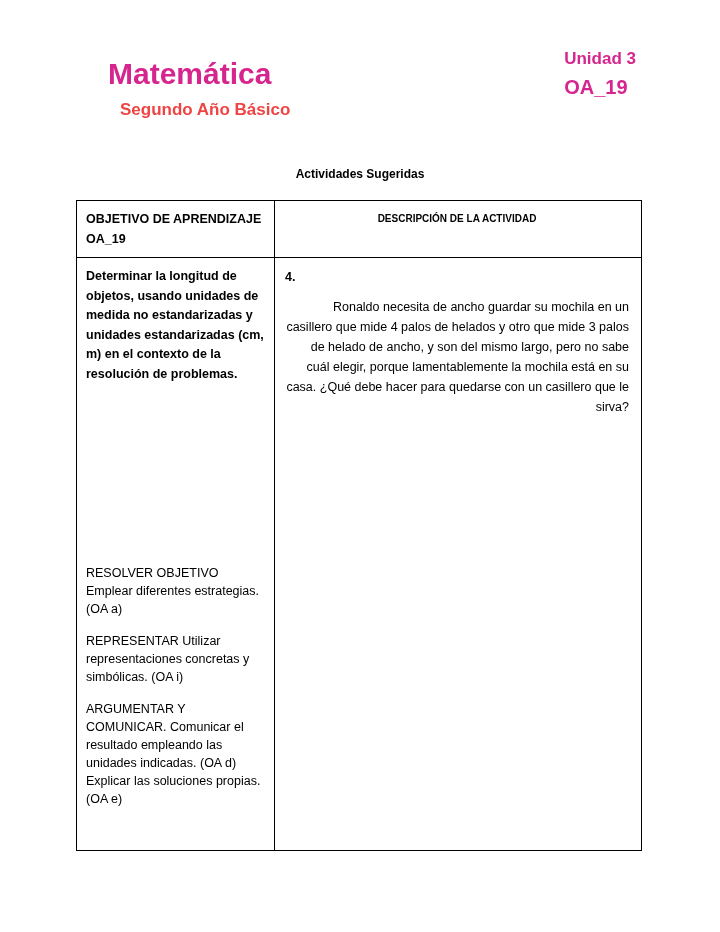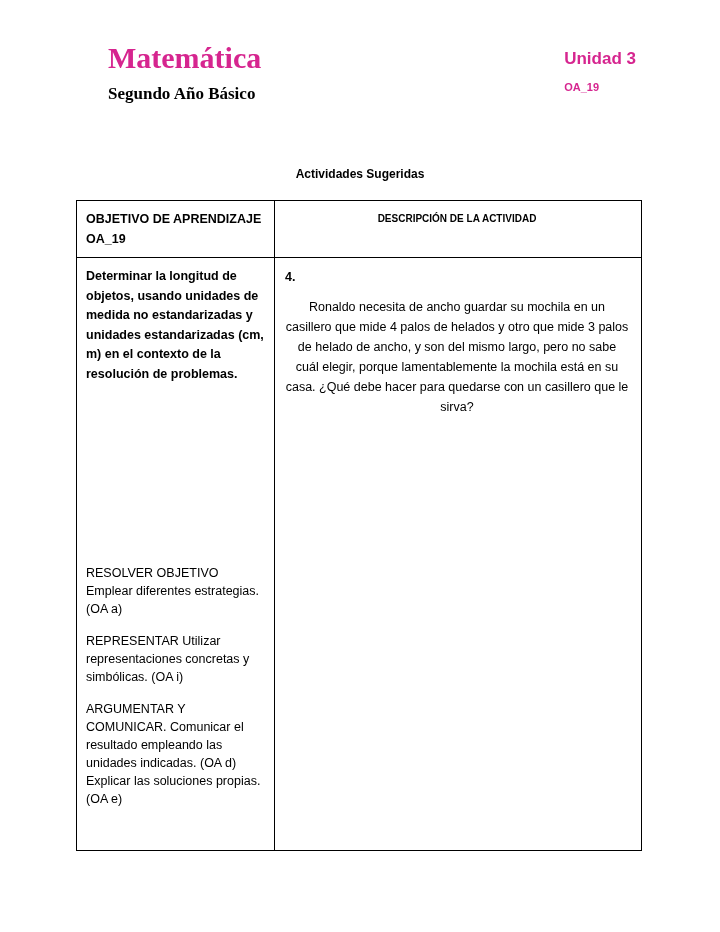--- a/index.html
+++ b/index.html
@@ -26,53 +26,52 @@
   .header {
     position: absolute;
     top: 40px;
     left: 76px;
     right: 76px;
     height: 80px;
   }
   .header-left {
     position: absolute;
     left: 32px;
-    top: 0;
-    font-family: Liberation Serif, serif;
+    top: 16px;
   }
   .subject-title {
     font-size: 30px;
     font-weight: bold;
     color: #d6258f;
     line-height: 36px;
     letter-spacing: 0px;
     margin: 0;
   }
   .subject-sub {
     font-size: 17px;
     font-weight: bold;
-    color: #000000;
+    color: #ef4444;
     line-height: 24px;
-    margin: 6px 0 0 0;
+    margin: 6px 0 0 12px;
   }
   .header-right {
     position: absolute;
     right: 8px;
     top: 6px;
     text-align: left;
   }
   .unit-line {
     font-size: 17px;
     font-weight: bold;
     color: #d6258f;
     line-height: 26px;
     margin: 0;
   }
   .oa-line {
-    font-size: 11px;
+    font-size: 20px;
     font-weight: bold;
     color: #d6258f;
     line-height: 26px;
     margin: 2px 0 0 0;
   }
 
   
   .section-title {
     position: absolute;
     top: 167px;
@@ -156,21 +155,21 @@
   }
   .act-num {
     font-size: 12.5px;
     font-weight: bold;
     line-height: 20px;
     margin-bottom: 10px;
   }
   .act-text {
     font-size: 12.5px;
     line-height: 20px;
-    text-align: center;
+    text-align: right;
   }
 </style>
 </head>
 <body>
 
 <div class="page">
 
   <div class="header">
     <div class="header-left">
       <div class="subject-title">Matemática</div>

